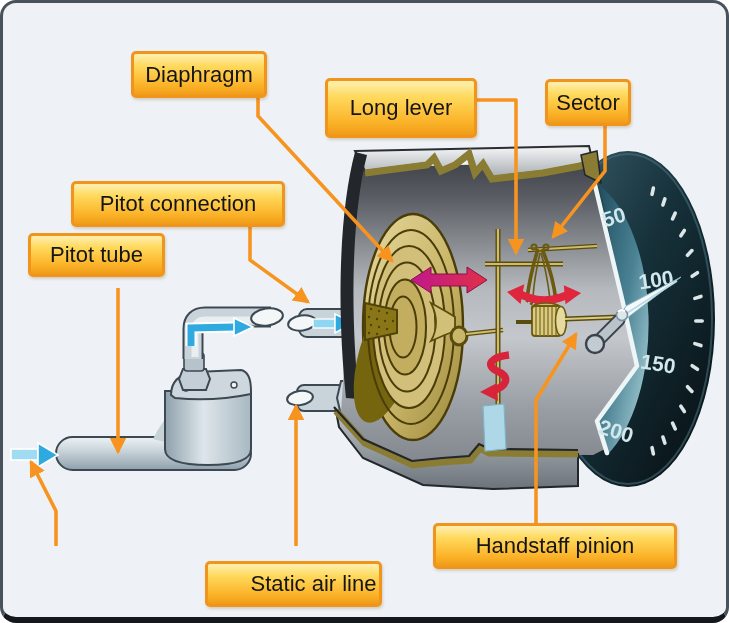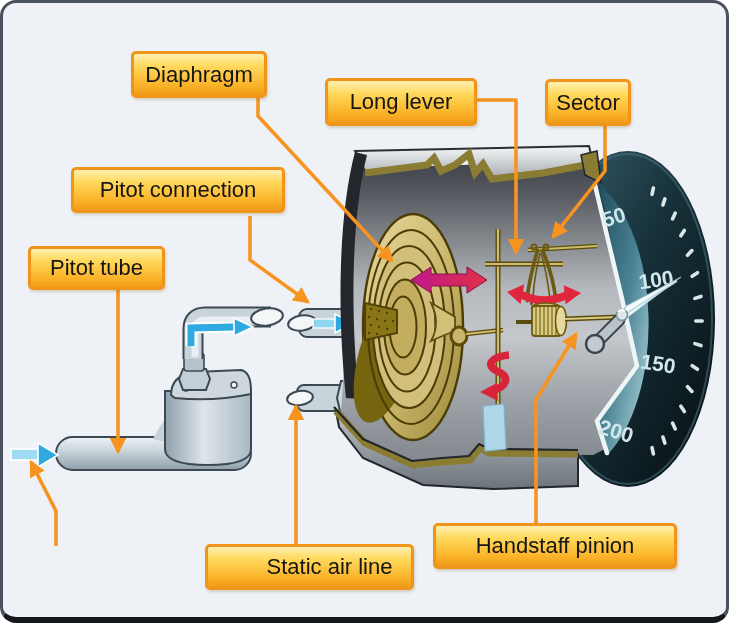--- a/index.html
+++ b/index.html
@@ -285,31 +285,31 @@
     <path d="M115,285 L115,449" marker-end="url(#oArrow)"></path>
     <path d="M53,543 L53,508 L28,459" marker-end="url(#oArrow)"></path>
     <path d="M293,543 L293,403" marker-end="url(#oArrow)"></path>
     <path d="M533,541 L533,397 L573,331" marker-end="url(#oArrow)"></path>
   </g>
 </svg>
 
 <div class="label" style="left:128px;top:40px;width:136px;height:47px;margin-top:8px;">
   <span>Diaphragm</span>
 </div>
-<div class="label" style="left:322px;top:75px;width:152px;height:48px;">
+<div class="label" style="left:322px;top:75px;width:152px;height:60px;">
   <span>Long lever</span>
 </div>
 <div class="label" style="left:542px;top:76px;width:86px;height:47px;">
   <span>Sector</span>
 </div>
-<div class="label" style="left:68px;top:164px;width:214px;height:46px;">
+<div class="label" style="left:68px;top:178px;width:214px;height:46px;">
   <span>Pitot connection</span>
 </div>
-<div class="label" style="left:25px;top:243px;width:137px;height:44px;justify-content:center;">
+<div class="label" style="left:25px;top:230px;width:137px;height:44px;justify-content:center;">
   <span>Pitot tube</span>
 </div>
-<div class="label" style="left:202px;top:541px;width:209px;height:46px;padding-left:40px;">
+<div class="label" style="left:202px;top:558px;width:177px;height:46px;padding-left:40px;">
   <span>Static air line</span>
 </div>
 <div class="label" style="left:430px;top:520px;width:244px;height:46px;">
   <span>Handstaff pinion</span>
 </div>
 </div>
 
 </body></html>

